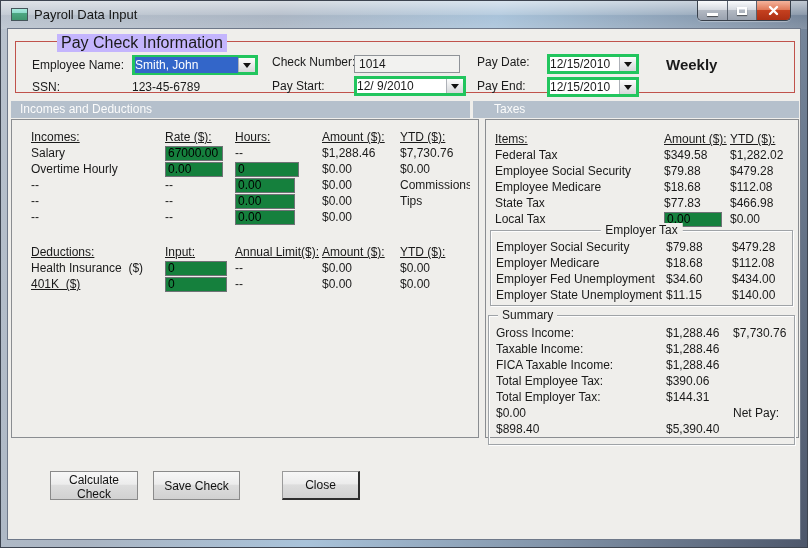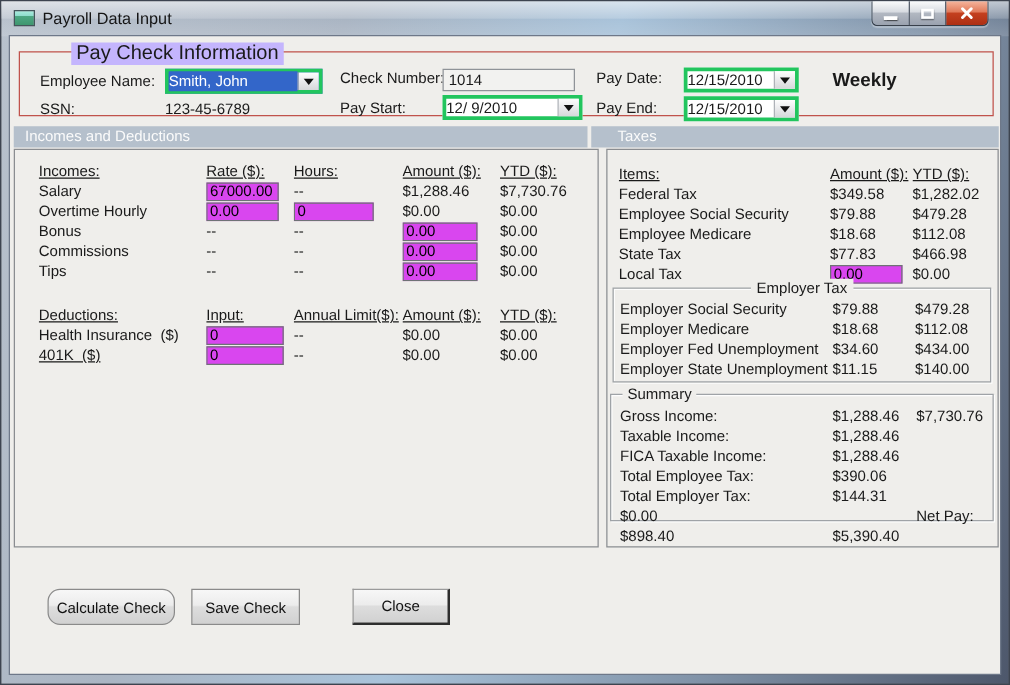--- a/index.html
+++ b/index.html
@@ -55,37 +55,37 @@
   
   .panel { position:absolute; top:90px; height:319px; background:#efeeeb; border:1px solid #8a8d91; }
   .panel-left  { left:3px;  width:468px; }
   .panel-right { left:477px; width:314px; }
   .tbl { position:absolute; display:grid; grid-auto-rows:16px; font-size:12px; line-height:16px; }
   .tbl span { white-space:pre; overflow:hidden; }
   .u { text-decoration:underline; }
   .tbl-incomes    { left:19px; top:9px;   grid-template-columns:134px 70px 87px 78px 70px; }
   .tbl-deductions { left:19px; top:124px; grid-template-columns:134px 70px 87px 78px 70px; }
   .tbl-taxes      { left:9px;  top:11px;  grid-template-columns:169px 66px 70px; }
-  .tin { height:15px; border:1px solid #6f7276; background:#d946ef; font-family:inherit;
+  .tin { height:15px; border:1px solid #6f7276; background:#15803d; font-family:inherit;
     font-size:12px; padding:0 2px; margin:0; }
   .w58{width:58px} .w64{width:64px} .w60{width:60px} .w62{width:62px}
   
   .gb { position:absolute; border:1px solid #9fa3a7; box-shadow:1px 1px 0 #fdfdfd inset, 1px 1px 0 #fdfdfd; }
   .gb-employer { left:4px; top:110px; width:303px; height:76px; }
   .gb-employer-label { position:absolute; top:-8px; left:50%; transform:translateX(-50%);
     background:#efeeeb; padding:0 5px; white-space:pre; }
   .tbl-employer { left:5px; top:8px; grid-template-columns:170px 66px 60px; }
-  .gb-summary { left:2px; top:195px; width:307px; height:102px; }
+  .gb-summary { left:2px; top:195px; width:307px; height:130px; }
   .gb-summary-label { position:absolute; top:-8px; left:9px; background:#efeeeb; padding:0 4px; white-space:pre; }
   .tbl-summary { left:7px; top:9px; grid-template-columns:170px 67px 66px; }
   
   .btn { position:absolute; top:442px; height:29px; font-family:inherit; font-size:12px; color:#111;
     background:linear-gradient(#f7f7f7 0%,#ececec 45%,#dddddd 50%,#d1d1d1 100%);
     border:1px solid #8a8a8a; }
-  .btn-calc  { left:30px;  width:102px;border-radius:10px; }
+  .btn-calc  { left:42px;  width:88px; }
   .btn-save  { left:145px; width:87px; }
   .btn-close { left:258px; width:78px;
     border-top:1px solid #9a9a9a; border-left:1px solid #9a9a9a;
     border-right:2px solid #2e2e2e; border-bottom:2px solid #2e2e2e;margin-left:16px; }
 </style>
 </head>
 <body>
 
 <div class="window">
 
@@ -170,21 +170,20 @@
         <span>--</span>
         <span>$1,288.46</span>
         <span>$7,730.76</span>
 
         <span>Overtime Hourly</span>
         <span><input class="tin w58" value="0.00" style=""></span>
         <span><input class="tin w64" value="0" style=""></span>
         <span>$0.00</span>
         <span>$0.00</span>
 
-        <span>Bonus</span>
         <span>--</span>
         <span>--</span>
         <span><input class="tin w60" value="0.00" style=""></span>
         <span>$0.00</span>
 
         <span>Commissions</span>
         <span>--</span>
         <span>--</span>
         <span><input class="tin w60" value="0.00" style=""></span>
         <span>$0.00</span>

